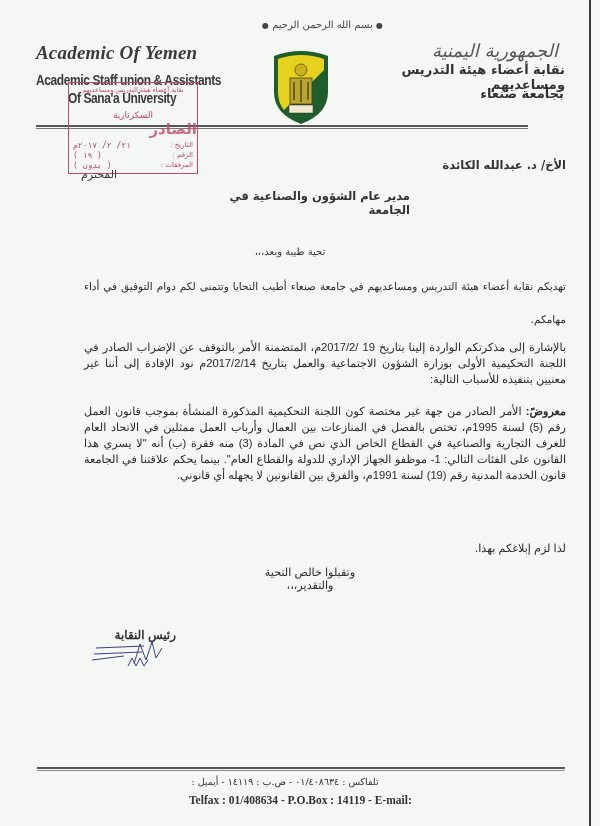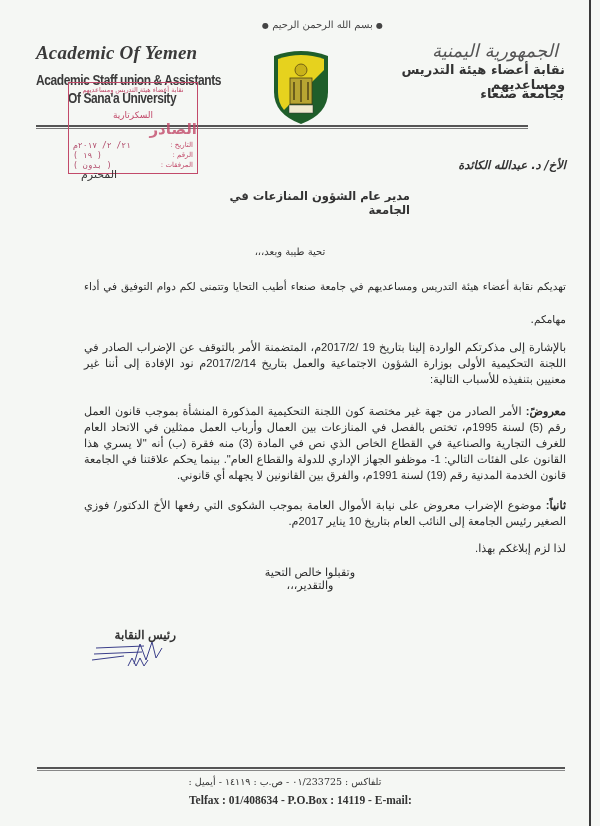--- a/index.html
+++ b/index.html
@@ -68,21 +68,21 @@
     .stamp-sec { position: absolute; top: 27px; left: 0; right: 0; text-align: center; font-size: 9px; }
     .stamp-out { position: absolute; top: 37px; left: 0; right: 0; text-align: right; font-size: 15px; font-weight: bold; opacity: 0.8; }
     .stamp-row { position: absolute; right: 4px; left: 4px; font-size: 7px; display: flex; justify-content: space-between; }
     .stamp-row .sv { font-family: "DejaVu Sans Mono", monospace; font-size: 8px; color: #b04a6a; }
     .stamp-r1 { top: 58px; } .stamp-r2 { top: 68px; } .stamp-r3 { top: 78px; }
     .respected { position: absolute; left: 81px; top: 168px; font-size: 11px; direction: rtl; color: #333; }
 
     
     .to-line {
       position: absolute; left: 380px; width: 186px; top: 158px; direction: rtl; text-align: right;
-      font-weight: bold; font-size: 11.5px; color: #333; font-style: italic;
+      font-weight: bold; font-size: 11.5px; color: #333;
     }
     .to-title {
       position: absolute; left: 200px; width: 210px; top: 189px; direction: rtl; text-align: right;
       font-weight: bold; font-size: 11.5px; color: #333;
     }
     .greeting {
       position: absolute; left: 230px; width: 120px; top: 246px; direction: rtl; text-align: center;
       font-family: "DejaVu Serif", serif; font-size: 10px; color: #333;
     }
 
@@ -168,37 +168,33 @@
       <span class="sv">( ١٩ )</span>
     </div>
     <div class="stamp-row stamp-r3">
       <span>المرفقات :</span>
       <span class="sv">( بدون )</span>
     </div>
   </div>
   <div class="respected">المحترم</div>
 
   <div class="to-line">الأخ/ د. عبدالله الكائدة</div>
-  <div class="to-title">مدير عام الشؤون المنازعات في الجامعة</div>
+  <div class="to-title">مدير عام الشؤون والصناعية في الجامعة</div>
   <div class="greeting">تحية طيبة وبعد،،،</div>
 
   <div class="para para-serif p1">تهديكم نقابة أعضاء هيئة التدريس ومساعديهم في جامعة صنعاء أطيب التحايا وتتمنى لكم دوام التوفيق في أداء مهامكم.</div>
   <div class="para p2">بالإشارة إلى مذكرتكم الواردة إلينا بتاريخ 19 /2017/2م، المتضمنة الأمر بالتوقف عن الإضراب الصادر في اللجنة التحكيمية الأولى بوزارة الشؤون الاجتماعية والعمل بتاريخ 2017/2/14م نود الإفادة إلى أننا غير معنيين بتنفيذه للأسباب التالية:</div>
   <div class="para p3">
     <span class="lead">معروضً:</span>
     <span>الأمر الصادر من جهة غير مختصة كون اللجنة التحكيمية المذكورة المنشأة بموجب قانون العمل رقم (5) لسنة 1995م، تختص بالفصل في المنازعات بين العمال وأرباب العمل ممثلين في الاتحاد العام للغرف التجارية والصناعية في القطاع الخاص الذي نص في المادة (3) منه فقرة (ب) أنه "لا يسري هذا القانون على الفئات التالي: 1- موظفو الجهاز الإداري للدولة والقطاع العام". بينما يحكم علاقتنا في الجامعة قانون الخدمة المدنية رقم (19) لسنة 1991م، والفرق بين القانونين لا يجهله أي قانوني.</span>
   </div>
-  <div class="para p4">
-    <span class="lead">ثانياً:</span>
-    <span>موضوع الإضراب معروض على نيابة الأموال العامة بموجب الشكوى التي رفعها الأخ الدكتور/ فوزي الصغير رئيس الجامعة إلى النائب العام بتاريخ 10 يناير 2017م.</span>
-  </div>
   <div class="para p5">لذا لزم إبلاغكم بهذا.</div>
   <div class="closing">وتقبلوا خالص التحية والتقدير،،،</div>
 
   <div class="sig-title">رئيس النقابة</div>
   <svg class="sig-scribble" viewBox="0 0 100 30">
     <path d="M12 8 L60 6 M10 14 L58 12 M8 20 L40 16 M50 24 L56 4 L62 20 L68 2 L72 18 L78 8 M44 26 L48 18 L52 26 L56 18 L60 26 L64 20" fill="none" stroke="#3b3f8a" stroke-width="1"></path>
   </svg>
 
   <div class="hr-bottom"></div>
-  <div class="footer-ar">تلفاكس : ٠١/233725 - ص.ب : ١٤١١٩ - أيميل :</div>
+  <div class="footer-ar">تلفاكس : ٠١/٤٠٨٦٣٤ - ص.ب : ١٤١١٩ - أيميل :</div>
   <div class="footer-en">Telfax : 01/408634 - P.O.Box : 14119 - E-mail:</div>
 </div>
 
 </body></html>

